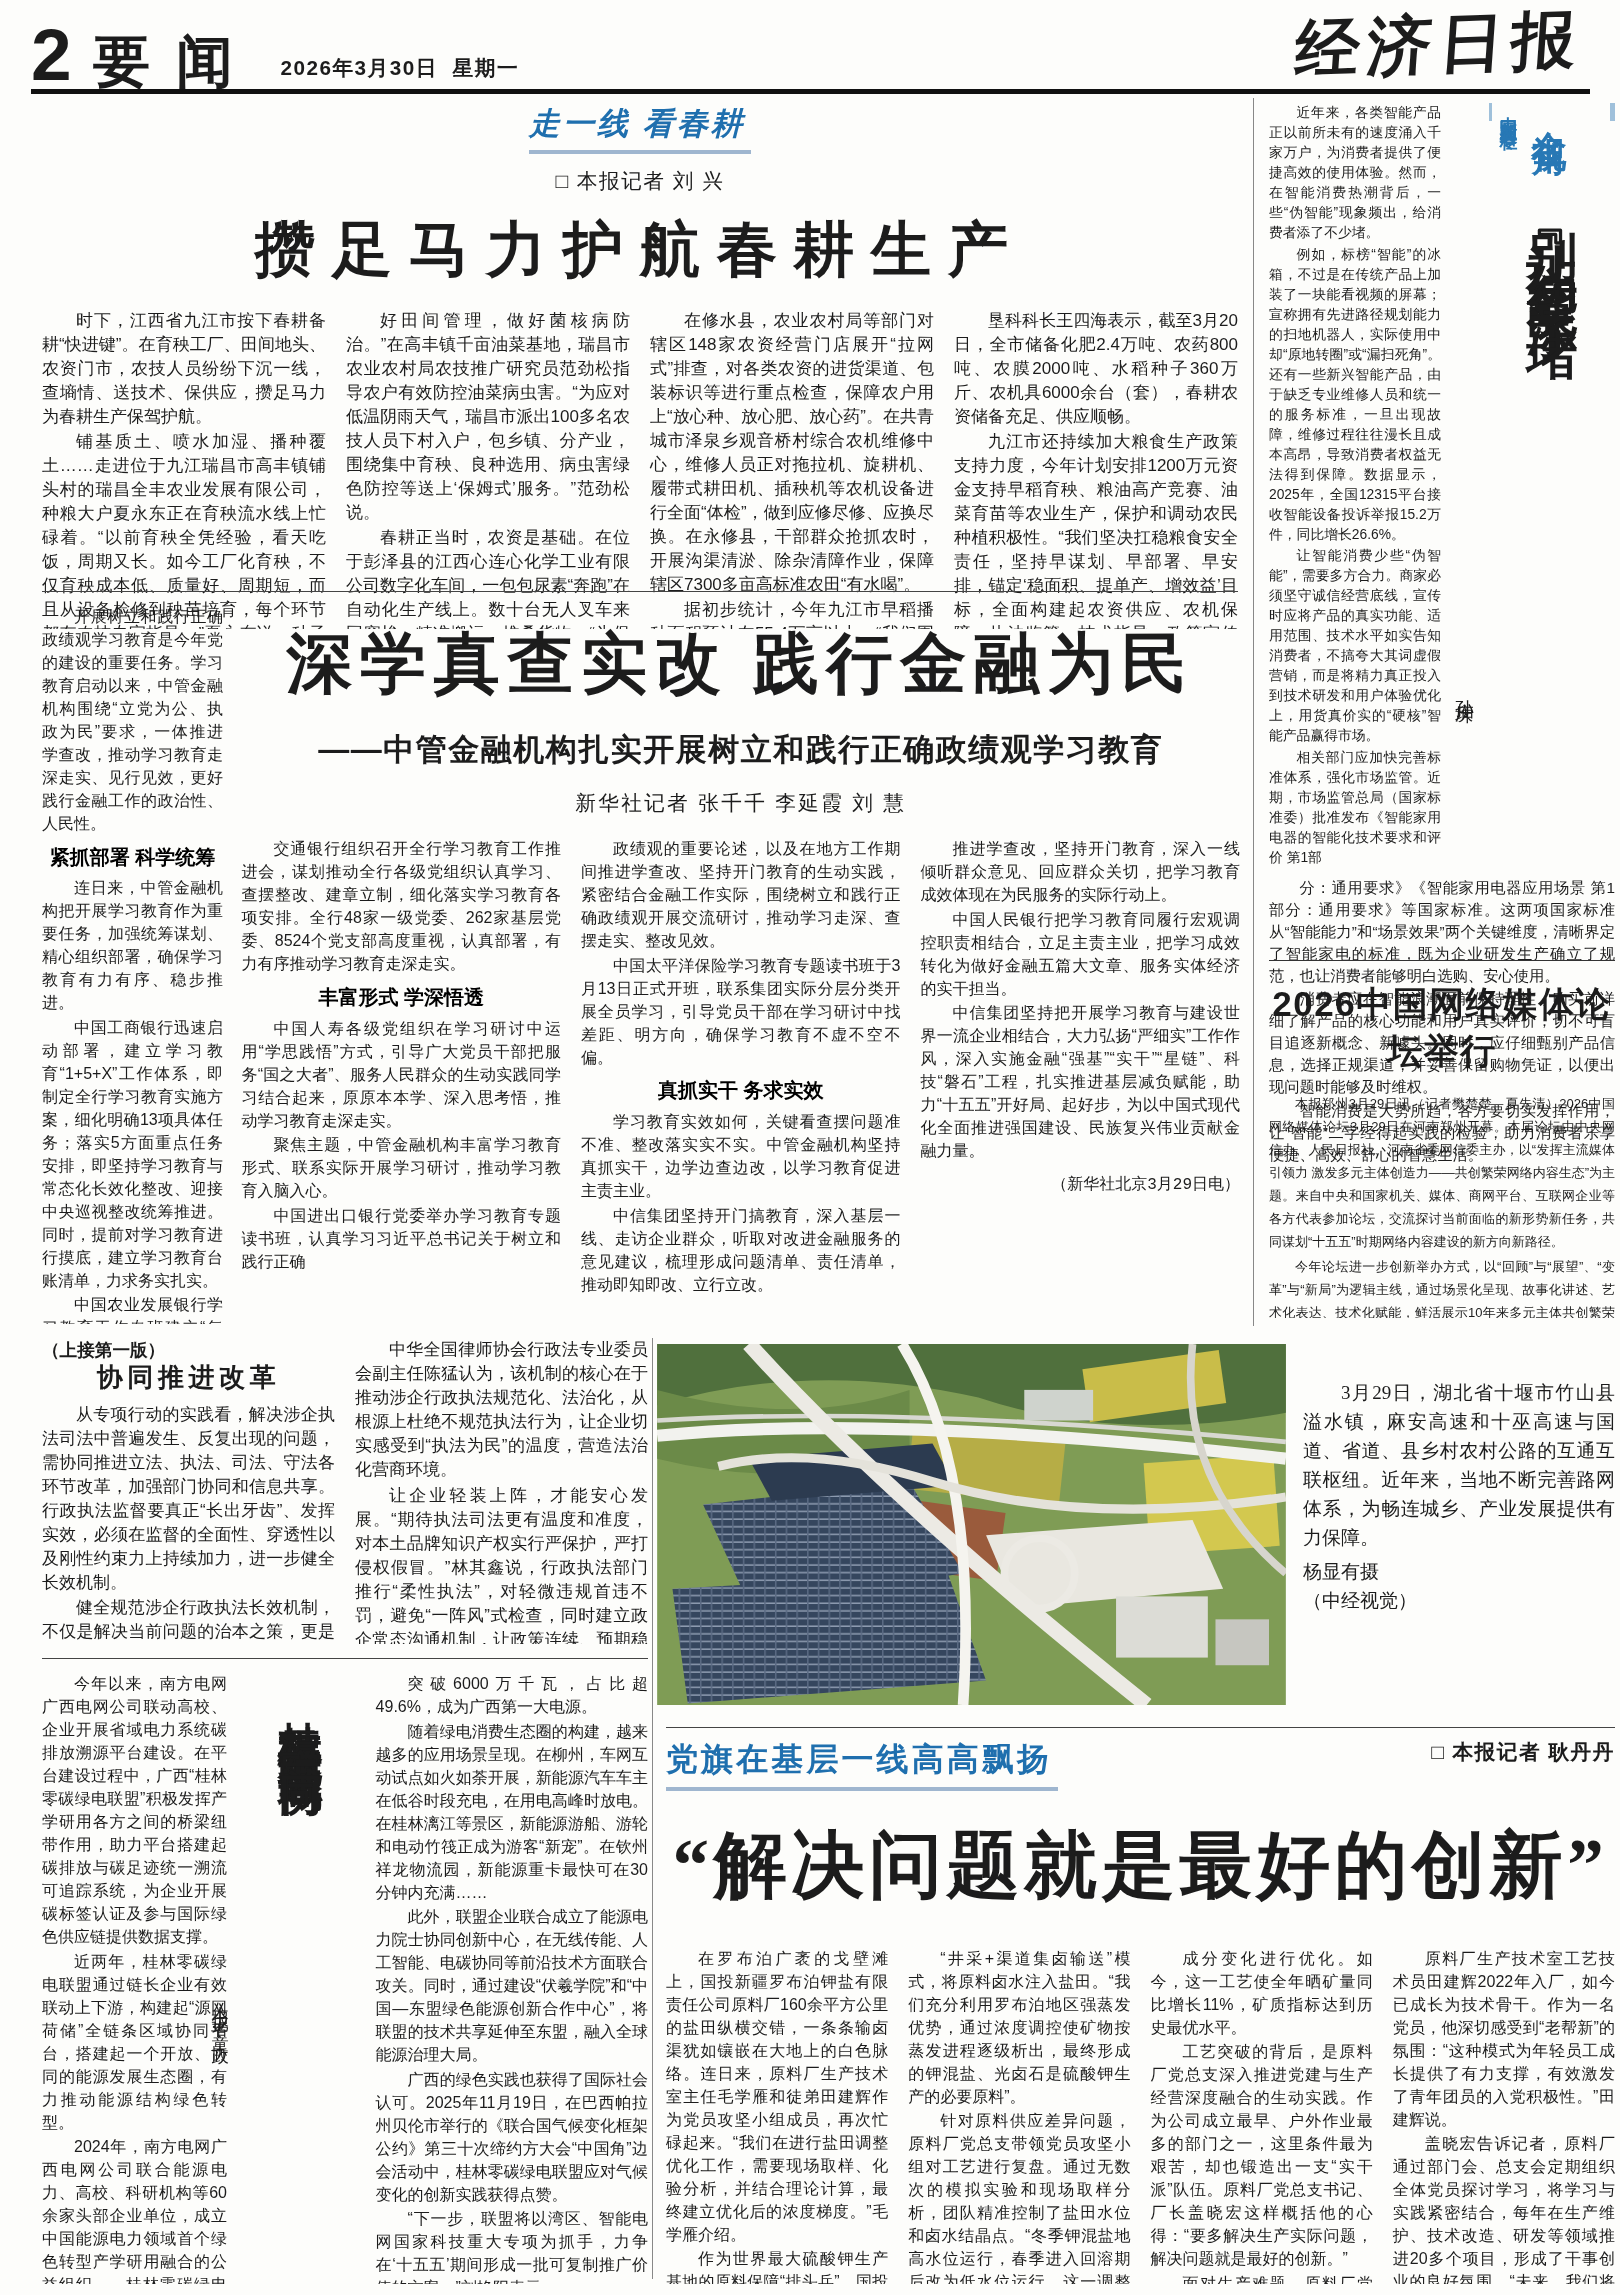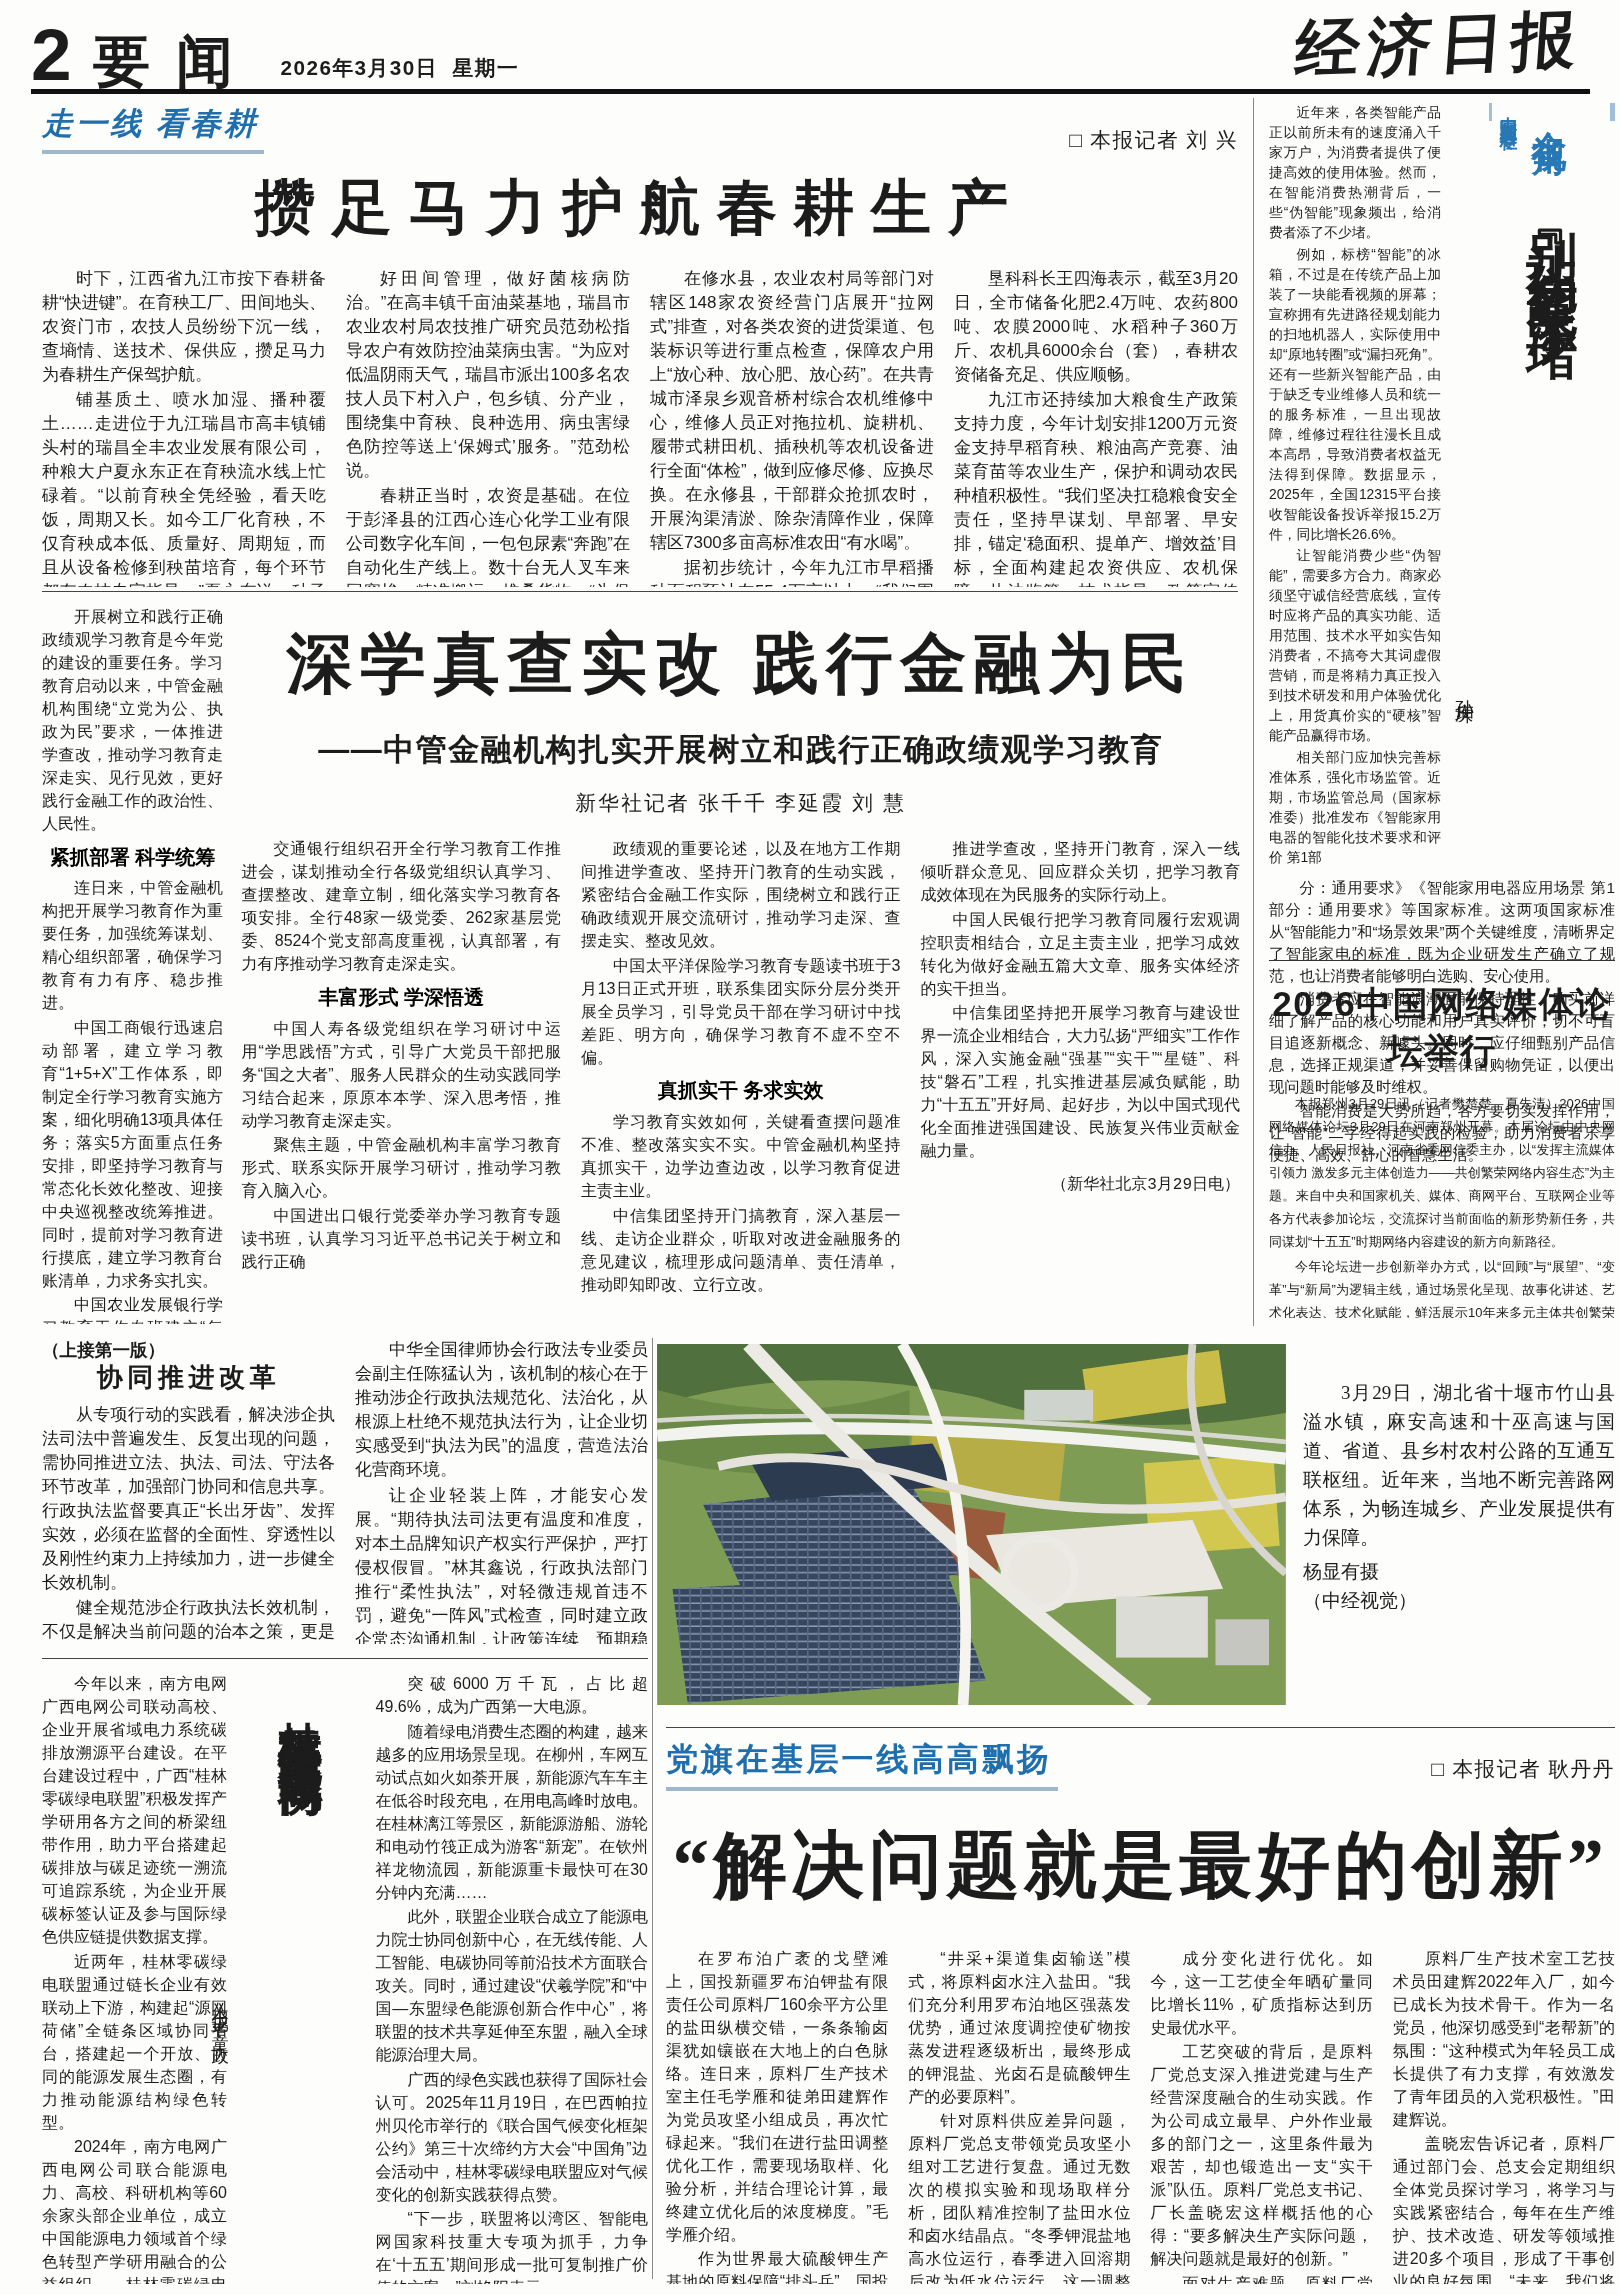--- a/index.html
+++ b/index.html
@@ -79,21 +79,21 @@
       <span class="section-name">要闻</span>
       <span class="hdr-date">
         <span>2026年3月30日</span>&nbsp;&nbsp;<span>星期一</span>
       </span>
     </div>
     <div class="masthead">经济日报</div>
   </div>
   <div class="abs rule-h-thick" style="left:31px;top:89px;width:1559px;"></div>
 
   <div class="abs" style="left:42px;top:103px;width:1196px;">
-    <div style="display:flex;justify-content:space-between;align-items:flex-end;">
+    <div style="display:flex;justify-content:space-between;align-items:center;flex-direction:column;">
       <span class="kicker">走一线 看春耕</span>
       <span class="byline-row" style="margin-top:13.8px;">□ 本报记者 刘 兴</span>
     </div>
     <div class="spring-headline" style="margin:21.4px 0 26px 0;">攒足马力护航春耕生产</div>
     <div class="cols" style="height:320px;overflow:hidden;">
       <div class="col">
           <p class="para">时下，江西省九江市按下春耕备耕“快进键”。在育秧工厂、田间地头、农资门市，农技人员纷纷下沉一线，查墒情、送技术、保供应，攒足马力为春耕生产保驾护航。</p>
           <p class="para">铺基质土、喷水加湿、播种覆土……走进位于九江瑞昌市高丰镇铺头村的瑞昌全丰农业发展有限公司，种粮大户夏永东正在育秧流水线上忙碌着。“以前育秧全凭经验，看天吃饭，周期又长。如今工厂化育秧，不仅育秧成本低、质量好、周期短，而且从设备检修到秧苗培育，每个环节都有农技专家指导。”夏永东说，种子包衣、抗旱节水、全程机械化作业等技术的推广应用，每亩节本增效200元左右。</p>
         </div>
       <div class="col">
@@ -260,21 +260,21 @@
           <p class="para">广西的绿色实践也获得了国际社会认可。2025年11月19日，在巴西帕拉州贝伦市举行的《联合国气候变化框架公约》第三十次缔约方大会“中国角”边会活动中，桂林零碳绿电联盟应对气候变化的创新实践获得点赞。</p>
           <p class="para">“下一步，联盟将以湾区、智能电网国家科技重大专项为抓手，力争在‘十五五’期间形成一批可复制推广价值的方案。”刘艳阳表示。</p>
         </div>
     </div>
   </div>
 
   <div class="abs rule-h" style="left:666px;top:1727px;width:949px;height:0.8px;background:#444;"></div>
   <div class="abs" style="left:666px;top:1738px;width:949px;">
     <div style="display:flex;justify-content:space-between;align-items:flex-start;">
       <span class="kicker" style="font-style:normal;font-size:32px;">党旗在基层一线高高飘扬</span>
-      <span class="pf-byline" style="margin-top:17px;">□ 本报记者 耿丹丹</span>
+      <span class="pf-byline" style="font-weight:bold;">□ 本报记者 耿丹丹</span>
     </div>
     <div class="pf-headline" style="margin:26px 0 31px 0;">“解决问题就是最好的创新”</div>
     <div class="pf-cols" style="height:337px;overflow:hidden;">
       <div class="col">
           <p class="para">在罗布泊广袤的戈壁滩上，国投新疆罗布泊钾盐有限责任公司原料厂160余平方公里的盐田纵横交错，一条条输卤渠犹如镶嵌在大地上的白色脉络。连日来，原料厂生产技术室主任毛学雁和徒弟田建辉作为党员攻坚小组成员，再次忙碌起来。“我们在进行盐田调整优化工作，需要现场取样、化验分析，并结合理论计算，最终建立优化后的浓度梯度。”毛学雁介绍。</p>
           <p class="para">作为世界最大硫酸钾生产基地的原料保障“排头兵”，国投罗钾原料厂自2006年8月成立以来，始终将党建工作与生产经营紧密结合。80多名党员带领300多名员工扎根一线，让党旗在“死亡之海”高高飘扬。</p>
         </div>
       <div class="col">
           <p class="para">“井采+渠道集卤输送”模式，将原料卤水注入盐田。“我们充分利用罗布泊地区强蒸发优势，通过浓度调控使矿物按蒸发进程逐级析出，最终形成的钾混盐、光卤石是硫酸钾生产的必要原料”。</p>
           <p class="para">针对原料供应差异问题，原料厂党总支带领党员攻坚小组对工艺进行复盘。通过无数次的模拟实验和现场取样分析，团队精准控制了盐田水位和卤水结晶点。“冬季钾混盐地高水位运行，春季进入回溶期后改为低水位运行，这一调整显著提升了钾混盐矿的品质与产量。”毛学雁说。</p>

